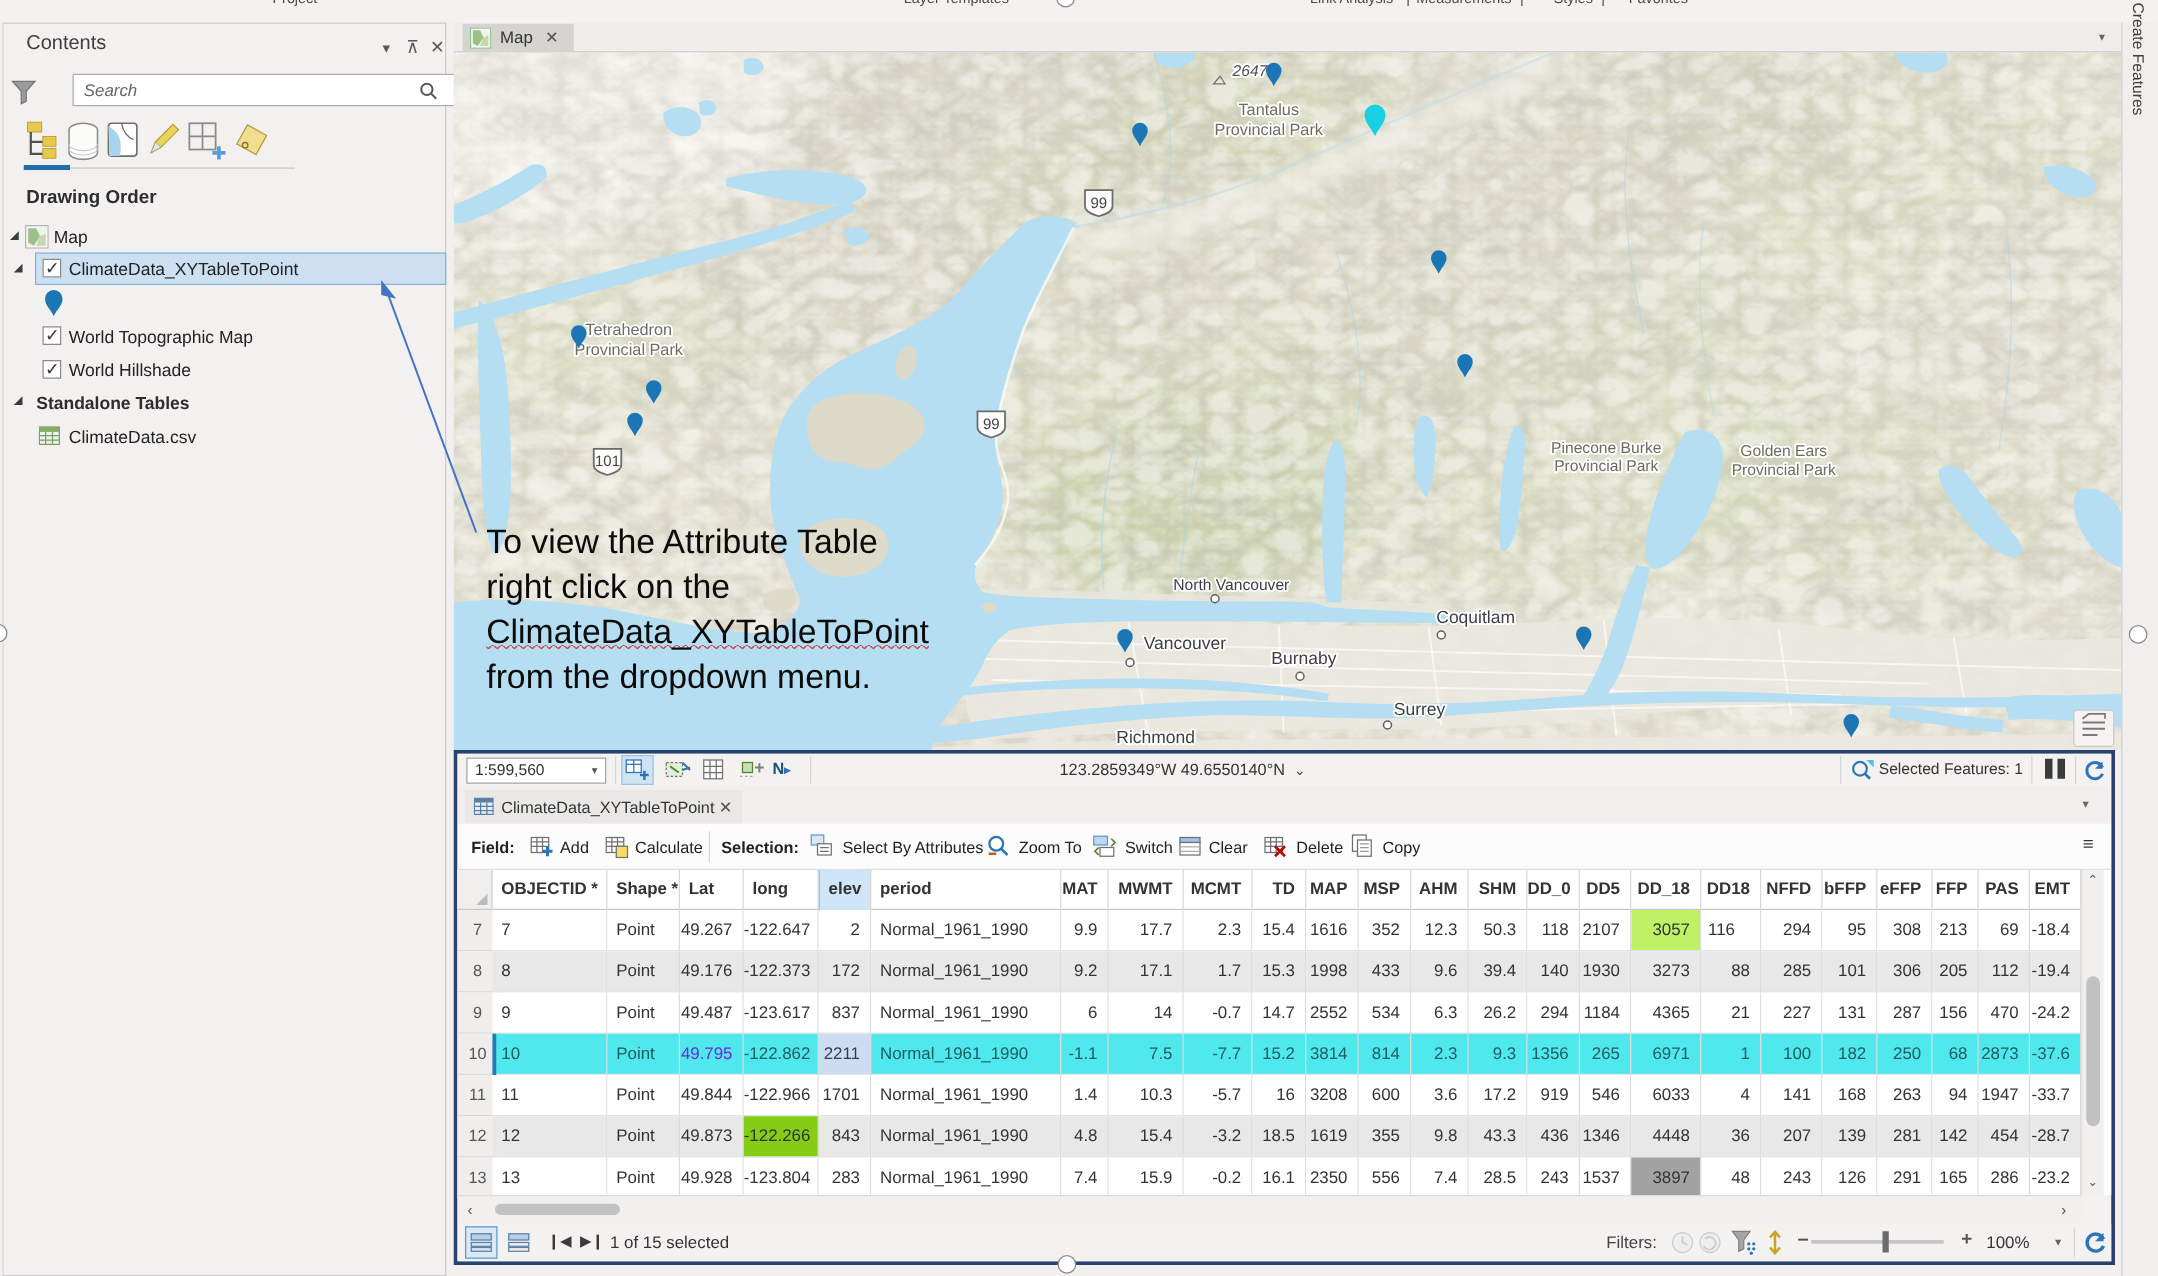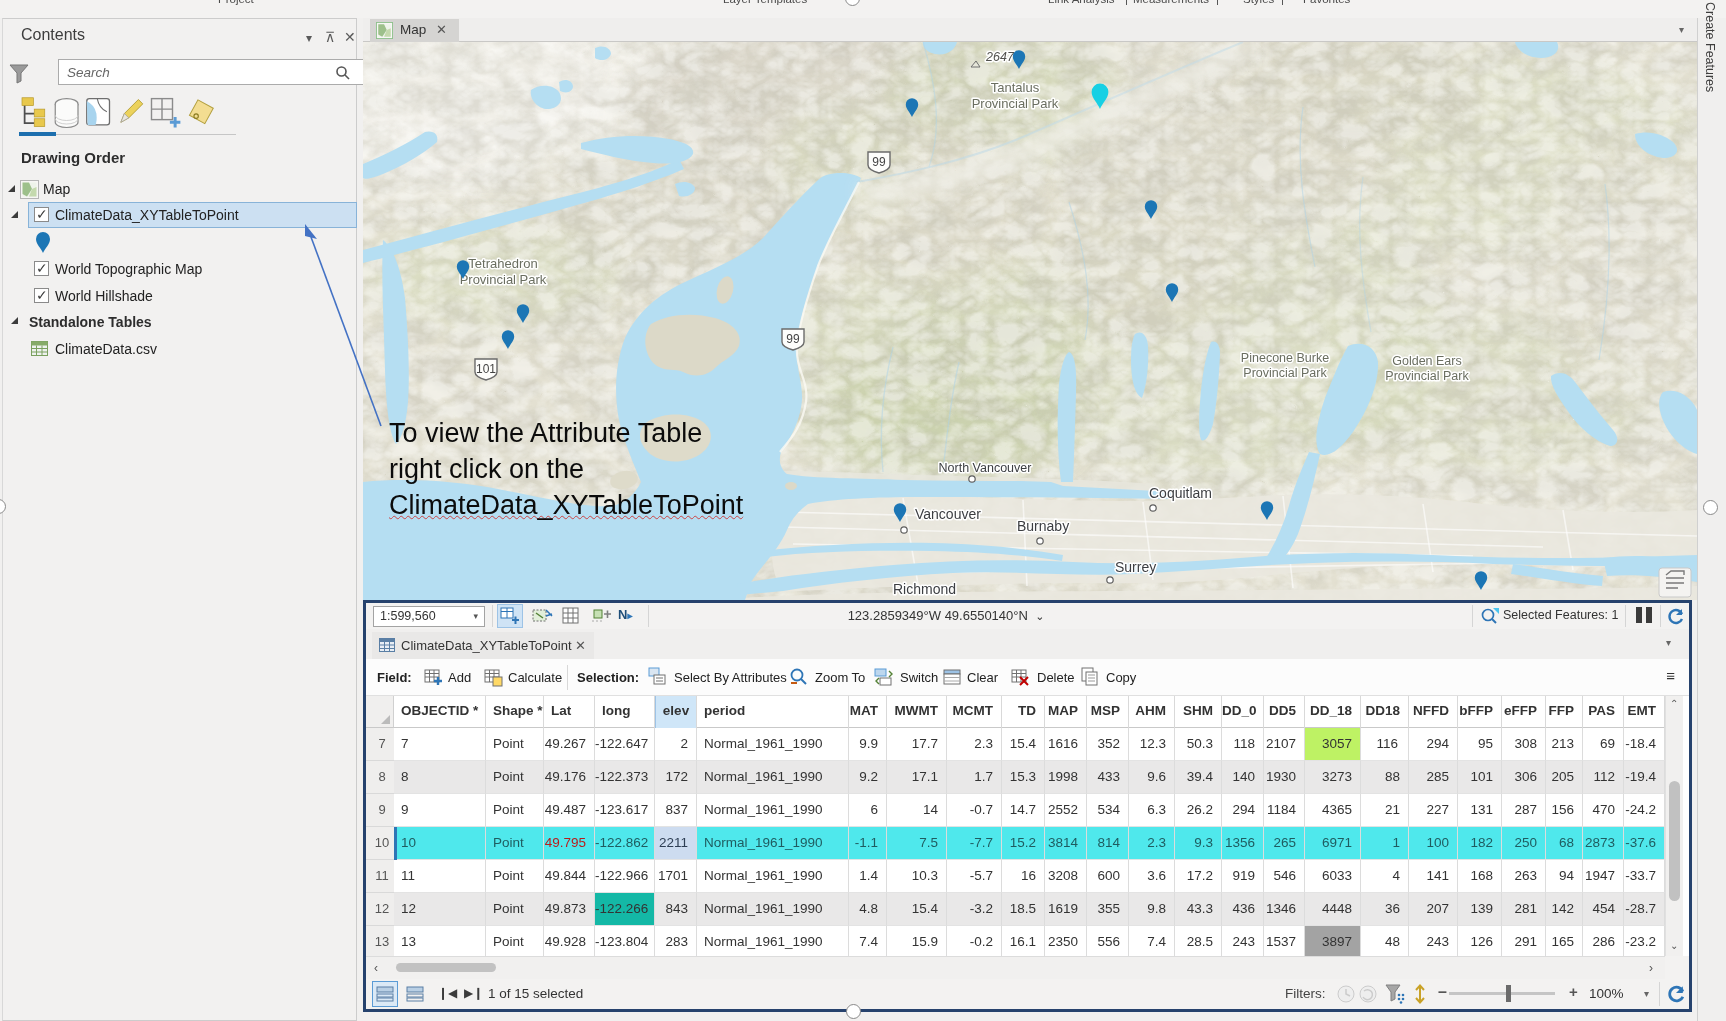--- a/index.html
+++ b/index.html
@@ -314,20 +314,21 @@
           <rect x="1296" y="526" width="32" height="29" rx="3" fill="#f4f3f1" stroke="#c9c9c9"></rect>
           <path d="M1303,536 h18 M1303,541 h18 M1303,546 h12" stroke="#7a7a7a" stroke-width="1.6"></path>
           <path d="M1303,533 l5,-4 h13 v4" fill="none" stroke="#7a7a7a" stroke-width="1.4"></path>
         </g>
 </svg></div>
 
   <div id="anno" class="abs">
     <div>To view the Attribute Table</div>
     <div>right click on the</div>
     <div style="text-decoration:underline; text-decoration-color:#c44; text-decoration-style:wavy; text-decoration-thickness:1px;">ClimateData_XYTableToPoint</div>
+    <div>from the dropdown menu.</div>
   </div>
 
   <svg class="abs" style="left:0; top:0; z-index:31; pointer-events:none;" width="600" height="520" viewBox="0 0 600 520">
     <line x1="381" y1="426" x2="311" y2="237" stroke="#4472c4" stroke-width="1.6"></line>
     <path d="M305 224 L317 239 L305 236 Z" fill="#4472c4"></path>
   </svg>
 
   <div id="rightstrip" class="abs"></div>
   <div id="createfeat" class="abs">Create Features</div>
 
@@ -479,21 +480,21 @@
         <div class="cell" style="left:521px;top:32px;width:60px;background:#ffffff;color:#333;padding-right:8px;text-align:right;border-bottom:1px solid #e3e3e3;">17.7</div>
         <div class="cell" style="left:581px;top:32px;width:55px;background:#ffffff;color:#333;padding-right:8px;text-align:right;border-bottom:1px solid #e3e3e3;">2.3</div>
         <div class="cell" style="left:636px;top:32px;width:43px;background:#ffffff;color:#333;padding-right:8px;text-align:right;border-bottom:1px solid #e3e3e3;">15.4</div>
         <div class="cell" style="left:679px;top:32px;width:42px;background:#ffffff;color:#333;padding-right:8px;text-align:right;border-bottom:1px solid #e3e3e3;">1616</div>
         <div class="cell" style="left:721px;top:32px;width:42px;background:#ffffff;color:#333;padding-right:8px;text-align:right;border-bottom:1px solid #e3e3e3;">352</div>
         <div class="cell" style="left:763px;top:32px;width:46px;background:#ffffff;color:#333;padding-right:8px;text-align:right;border-bottom:1px solid #e3e3e3;">12.3</div>
         <div class="cell" style="left:809px;top:32px;width:47px;background:#ffffff;color:#333;padding-right:8px;text-align:right;border-bottom:1px solid #e3e3e3;">50.3</div>
         <div class="cell" style="left:856px;top:32px;width:42px;background:#ffffff;color:#333;padding-right:8px;text-align:right;border-bottom:1px solid #e3e3e3;">118</div>
         <div class="cell" style="left:898px;top:32px;width:41px;background:#ffffff;color:#333;padding-right:8px;text-align:right;border-bottom:1px solid #e3e3e3;">2107</div>
         <div class="cell" style="left:939px;top:32px;width:56px;background:#bef264;color:#333;padding-right:8px;text-align:right;border-bottom:1px solid #e3e3e3;">3057</div>
-        <div class="cell" style="left:995px;top:32px;width:48px;background:#ffffff;color:#333;padding-right:10px;text-align:right;border-bottom:1px solid #e3e3e3;">116</div>
+        <div class="cell" style="left:995px;top:32px;width:48px;background:#ffffff;color:#333;padding-right:20px;text-align:right;border-bottom:1px solid #e3e3e3;">116</div>
         <div class="cell" style="left:1043px;top:32px;width:49px;background:#ffffff;color:#333;padding-right:8px;text-align:right;border-bottom:1px solid #e3e3e3;">294</div>
         <div class="cell" style="left:1092px;top:32px;width:44px;background:#ffffff;color:#333;padding-right:8px;text-align:right;border-bottom:1px solid #e3e3e3;">95</div>
         <div class="cell" style="left:1136px;top:32px;width:44px;background:#ffffff;color:#333;padding-right:8px;text-align:right;border-bottom:1px solid #e3e3e3;">308</div>
         <div class="cell" style="left:1180px;top:32px;width:37px;background:#ffffff;color:#333;padding-right:8px;text-align:right;border-bottom:1px solid #e3e3e3;">213</div>
         <div class="cell" style="left:1217px;top:32px;width:41px;background:#ffffff;color:#333;padding-right:8px;text-align:right;border-bottom:1px solid #e3e3e3;">69</div>
         <div class="cell" style="left:1258px;top:32px;width:41px;background:#ffffff;color:#333;padding-right:8px;text-align:right;border-bottom:1px solid #e3e3e3;">-18.4</div>
         <div class="rnum" style="top:65px;">8</div>
         <div class="cell" style="left:28px;top:65px;width:92px;background:#e9e8e8;color:#333;padding-left:7px;text-align:left;border-bottom:1px solid #e3e3e3;">8</div>
         <div class="cell" style="left:120px;top:65px;width:58px;background:#e9e8e8;color:#333;padding-left:7px;text-align:left;border-bottom:1px solid #e3e3e3;">Point</div>
         <div class="cell" style="left:178px;top:65px;width:51px;background:#e9e8e8;color:#333;padding-right:8px;text-align:right;border-bottom:1px solid #e3e3e3;">49.176</div>
@@ -540,21 +541,21 @@
         <div class="cell" style="left:1043px;top:98px;width:49px;background:#ffffff;color:#333;padding-right:8px;text-align:right;border-bottom:1px solid #e3e3e3;">227</div>
         <div class="cell" style="left:1092px;top:98px;width:44px;background:#ffffff;color:#333;padding-right:8px;text-align:right;border-bottom:1px solid #e3e3e3;">131</div>
         <div class="cell" style="left:1136px;top:98px;width:44px;background:#ffffff;color:#333;padding-right:8px;text-align:right;border-bottom:1px solid #e3e3e3;">287</div>
         <div class="cell" style="left:1180px;top:98px;width:37px;background:#ffffff;color:#333;padding-right:8px;text-align:right;border-bottom:1px solid #e3e3e3;">156</div>
         <div class="cell" style="left:1217px;top:98px;width:41px;background:#ffffff;color:#333;padding-right:8px;text-align:right;border-bottom:1px solid #e3e3e3;">470</div>
         <div class="cell" style="left:1258px;top:98px;width:41px;background:#ffffff;color:#333;padding-right:8px;text-align:right;border-bottom:1px solid #e3e3e3;">-24.2</div>
         <div class="rnum" style="top:131px;">10</div>
         <div style="position:absolute;left:28px;top:131px;width:3px;height:33px;background:#2e75b6;z-index:3;"></div>
         <div class="cell" style="left:28px;top:131px;width:92px;background:#4fe8ec;color:#1f5c60;padding-left:7px;text-align:left;border-bottom:1px solid #e3e3e3;">10</div>
         <div class="cell" style="left:120px;top:131px;width:58px;background:#4fe8ec;color:#1f5c60;padding-left:7px;text-align:left;border-bottom:1px solid #e3e3e3;">Point</div>
-        <div class="cell" style="left:178px;top:131px;width:51px;background:#4fe8ec;color:#b91c1c;padding-right:8px;text-align:right;border-bottom:1px solid #e3e3e3;">49.795</div>
+        <div class="cell" style="left:178px;top:131px;width:51px;background:#4fe8ec;color:#6d28d9;padding-right:8px;text-align:right;border-bottom:1px solid #e3e3e3;">49.795</div>
         <div class="cell" style="left:229px;top:131px;width:60px;background:#4fe8ec;color:#1f5c60;padding-right:8px;text-align:right;border-bottom:1px solid #e3e3e3;">-122.862</div>
         <div class="cell" style="left:289px;top:131px;width:42px;background:#cddcf0;color:#2e3e54;padding-right:8px;text-align:right;border-bottom:1px solid #e3e3e3;">2211</div>
         <div class="cell" style="left:331px;top:131px;width:152px;background:#4fe8ec;color:#1f5c60;padding-left:7px;text-align:left;border-bottom:1px solid #e3e3e3;">Normal_1961_1990</div>
         <div class="cell" style="left:483px;top:131px;width:38px;background:#4fe8ec;color:#1f5c60;padding-right:8px;text-align:right;border-bottom:1px solid #e3e3e3;">-1.1</div>
         <div class="cell" style="left:521px;top:131px;width:60px;background:#4fe8ec;color:#1f5c60;padding-right:8px;text-align:right;border-bottom:1px solid #e3e3e3;">7.5</div>
         <div class="cell" style="left:581px;top:131px;width:55px;background:#4fe8ec;color:#1f5c60;padding-right:8px;text-align:right;border-bottom:1px solid #e3e3e3;">-7.7</div>
         <div class="cell" style="left:636px;top:131px;width:43px;background:#4fe8ec;color:#1f5c60;padding-right:8px;text-align:right;border-bottom:1px solid #e3e3e3;">15.2</div>
         <div class="cell" style="left:679px;top:131px;width:42px;background:#4fe8ec;color:#1f5c60;padding-right:8px;text-align:right;border-bottom:1px solid #e3e3e3;">3814</div>
         <div class="cell" style="left:721px;top:131px;width:42px;background:#4fe8ec;color:#1f5c60;padding-right:8px;text-align:right;border-bottom:1px solid #e3e3e3;">814</div>
         <div class="cell" style="left:763px;top:131px;width:46px;background:#4fe8ec;color:#1f5c60;padding-right:8px;text-align:right;border-bottom:1px solid #e3e3e3;">2.3</div>
@@ -591,21 +592,21 @@
         <div class="cell" style="left:1043px;top:164px;width:49px;background:#ffffff;color:#333;padding-right:8px;text-align:right;border-bottom:1px solid #e3e3e3;">141</div>
         <div class="cell" style="left:1092px;top:164px;width:44px;background:#ffffff;color:#333;padding-right:8px;text-align:right;border-bottom:1px solid #e3e3e3;">168</div>
         <div class="cell" style="left:1136px;top:164px;width:44px;background:#ffffff;color:#333;padding-right:8px;text-align:right;border-bottom:1px solid #e3e3e3;">263</div>
         <div class="cell" style="left:1180px;top:164px;width:37px;background:#ffffff;color:#333;padding-right:8px;text-align:right;border-bottom:1px solid #e3e3e3;">94</div>
         <div class="cell" style="left:1217px;top:164px;width:41px;background:#ffffff;color:#333;padding-right:8px;text-align:right;border-bottom:1px solid #e3e3e3;">1947</div>
         <div class="cell" style="left:1258px;top:164px;width:41px;background:#ffffff;color:#333;padding-right:8px;text-align:right;border-bottom:1px solid #e3e3e3;">-33.7</div>
         <div class="rnum" style="top:197px;">12</div>
         <div class="cell" style="left:28px;top:197px;width:92px;background:#e9e8e8;color:#333;padding-left:7px;text-align:left;border-bottom:1px solid #e3e3e3;">12</div>
         <div class="cell" style="left:120px;top:197px;width:58px;background:#e9e8e8;color:#333;padding-left:7px;text-align:left;border-bottom:1px solid #e3e3e3;">Point</div>
         <div class="cell" style="left:178px;top:197px;width:51px;background:#e9e8e8;color:#333;padding-right:8px;text-align:right;border-bottom:1px solid #e3e3e3;">49.873</div>
-        <div class="cell" style="left:229px;top:197px;width:60px;background:#14b8a6;color:#333;padding-right:8px;text-align:right;border-bottom:1px solid #e3e3e3;">-122.266</div>
+        <div class="cell" style="left:229px;top:197px;width:60px;background:#84cc16;color:#333;padding-right:8px;text-align:right;border-bottom:1px solid #e3e3e3;">-122.266</div>
         <div class="cell" style="left:289px;top:197px;width:42px;background:#e9e8e8;color:#333;padding-right:8px;text-align:right;border-bottom:1px solid #e3e3e3;">843</div>
         <div class="cell" style="left:331px;top:197px;width:152px;background:#e9e8e8;color:#333;padding-left:7px;text-align:left;border-bottom:1px solid #e3e3e3;">Normal_1961_1990</div>
         <div class="cell" style="left:483px;top:197px;width:38px;background:#e9e8e8;color:#333;padding-right:8px;text-align:right;border-bottom:1px solid #e3e3e3;">4.8</div>
         <div class="cell" style="left:521px;top:197px;width:60px;background:#e9e8e8;color:#333;padding-right:8px;text-align:right;border-bottom:1px solid #e3e3e3;">15.4</div>
         <div class="cell" style="left:581px;top:197px;width:55px;background:#e9e8e8;color:#333;padding-right:8px;text-align:right;border-bottom:1px solid #e3e3e3;">-3.2</div>
         <div class="cell" style="left:636px;top:197px;width:43px;background:#e9e8e8;color:#333;padding-right:8px;text-align:right;border-bottom:1px solid #e3e3e3;">18.5</div>
         <div class="cell" style="left:679px;top:197px;width:42px;background:#e9e8e8;color:#333;padding-right:8px;text-align:right;border-bottom:1px solid #e3e3e3;">1619</div>
         <div class="cell" style="left:721px;top:197px;width:42px;background:#e9e8e8;color:#333;padding-right:8px;text-align:right;border-bottom:1px solid #e3e3e3;">355</div>
         <div class="cell" style="left:763px;top:197px;width:46px;background:#e9e8e8;color:#333;padding-right:8px;text-align:right;border-bottom:1px solid #e3e3e3;">9.8</div>
         <div class="cell" style="left:809px;top:197px;width:47px;background:#e9e8e8;color:#333;padding-right:8px;text-align:right;border-bottom:1px solid #e3e3e3;">43.3</div>

